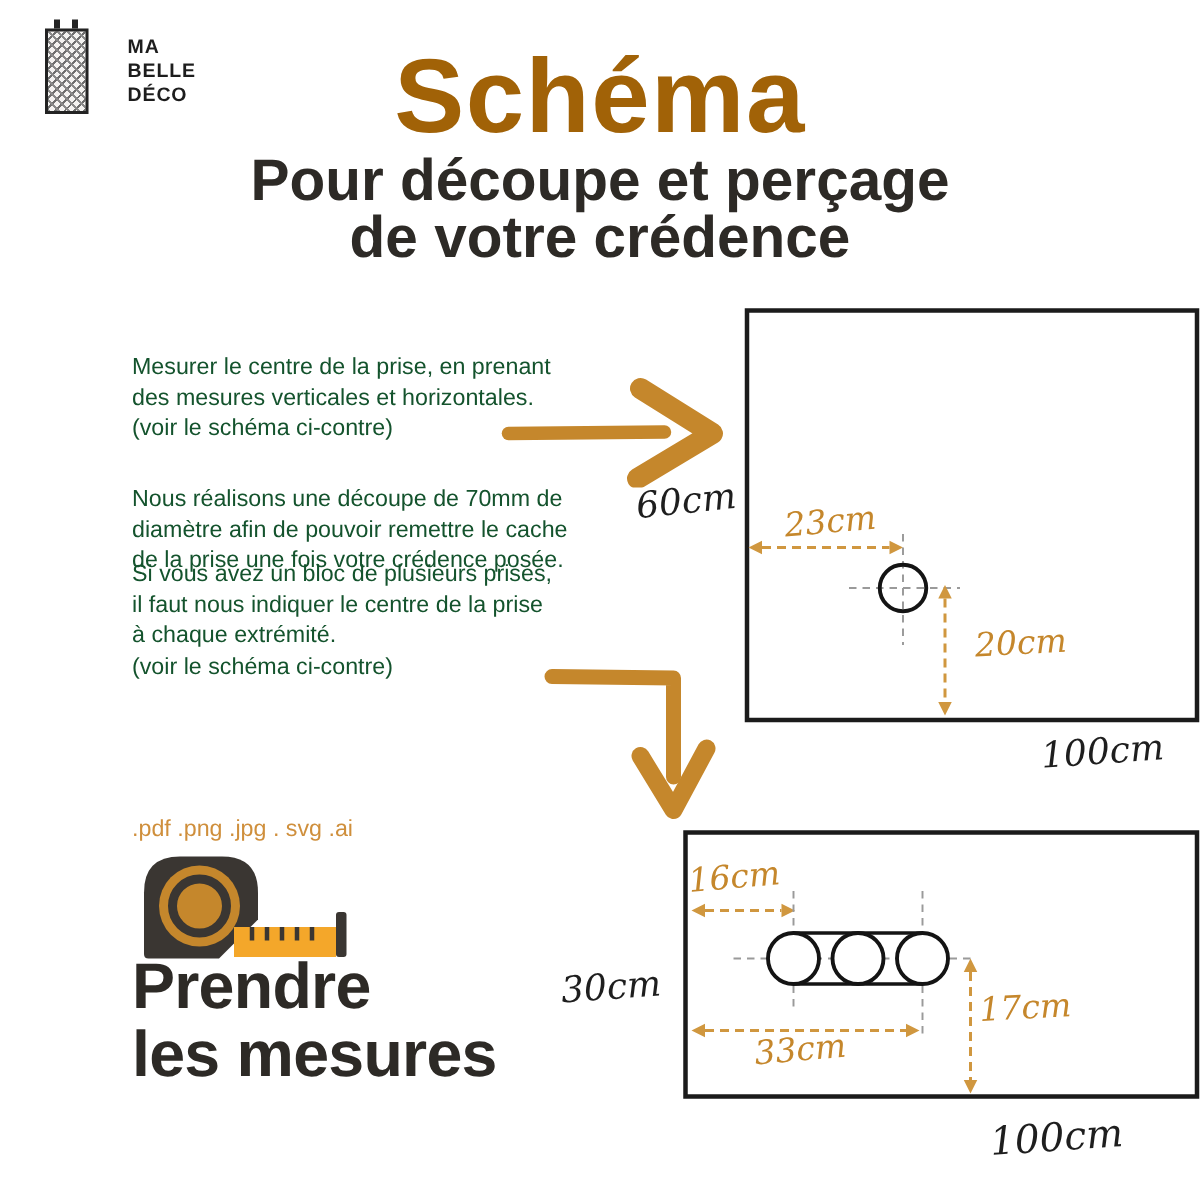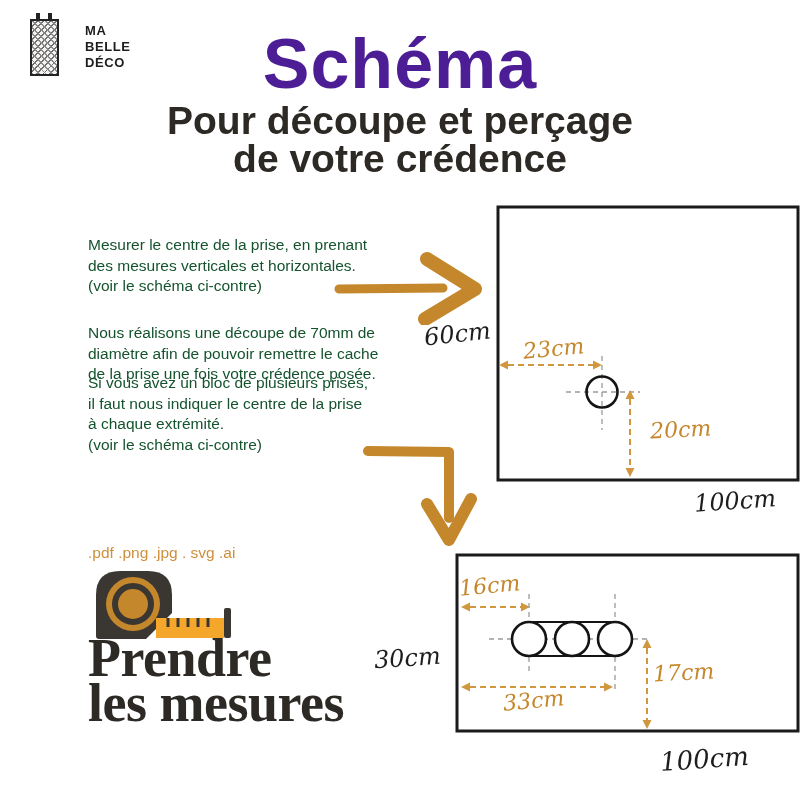--- a/index.html
+++ b/index.html
@@ -16,21 +16,21 @@
       repeating-linear-gradient(-45deg,#6f6f6f 0 1.4px,transparent 1.4px 4.6px);
   }
   .logo-tab{position:absolute;top:13px;width:4px;height:8px;background:#232323;}
   .logo-text{
     position:absolute;left:61px;top:23px;font-size:13px;font-weight:bold;
     letter-spacing:.6px;line-height:16px;color:#1d1d1d;white-space:pre-line;margin-left:24px;
   }
   
   .title{
     position:absolute;left:0;top:24px;width:800px;text-align:center;
-    font-size:70px;font-weight:bold;color:#4c1d95;letter-spacing:1px;
+    font-size:70px;font-weight:bold;color:#a16207;letter-spacing:1px;
   }
   .subtitle{
     position:absolute;left:0;top:102px;width:800px;text-align:center;
     font-size:39px;font-weight:bold;color:#2D2A26;line-height:38px;white-space:pre-line;
   }
   
   .para{
     position:absolute;left:88px;width:330px;font-size:15.5px;color:#14532d;
     line-height:20.5px;white-space:pre-line;
   }
@@ -38,22 +38,22 @@
   .formats{position:absolute;left:88px;top:544px;font-size:15.5px;color:#CF8F3C;}
   
   .hand{
     position:absolute;font-family:"DejaVu Serif",serif;font-style:italic;
     white-space:nowrap;
   }
   .hand.orange{color:#C5872C;}
   .hand.black{color:#1e1e1e;}
   
   .footer-heading{
-    position:absolute;left:88px;top:636px;font-size:54px;font-weight:bold;
-    color:#2D2A26;line-height:45px;white-space:pre-line;letter-spacing:-.5px;font-family:Liberation Serif, serif;
+    position:absolute;left:88px;top:636px;font-size:43px;font-weight:bold;
+    color:#2D2A26;line-height:45px;white-space:pre-line;letter-spacing:-.5px;
   }
   svg{position:absolute;}
 </style>
 </head>
 <body>
 
 <div class="canvas">
 
   <div class="logo-tab" style="left:36px"></div>
   <div class="logo-tab" style="left:48px"></div>

